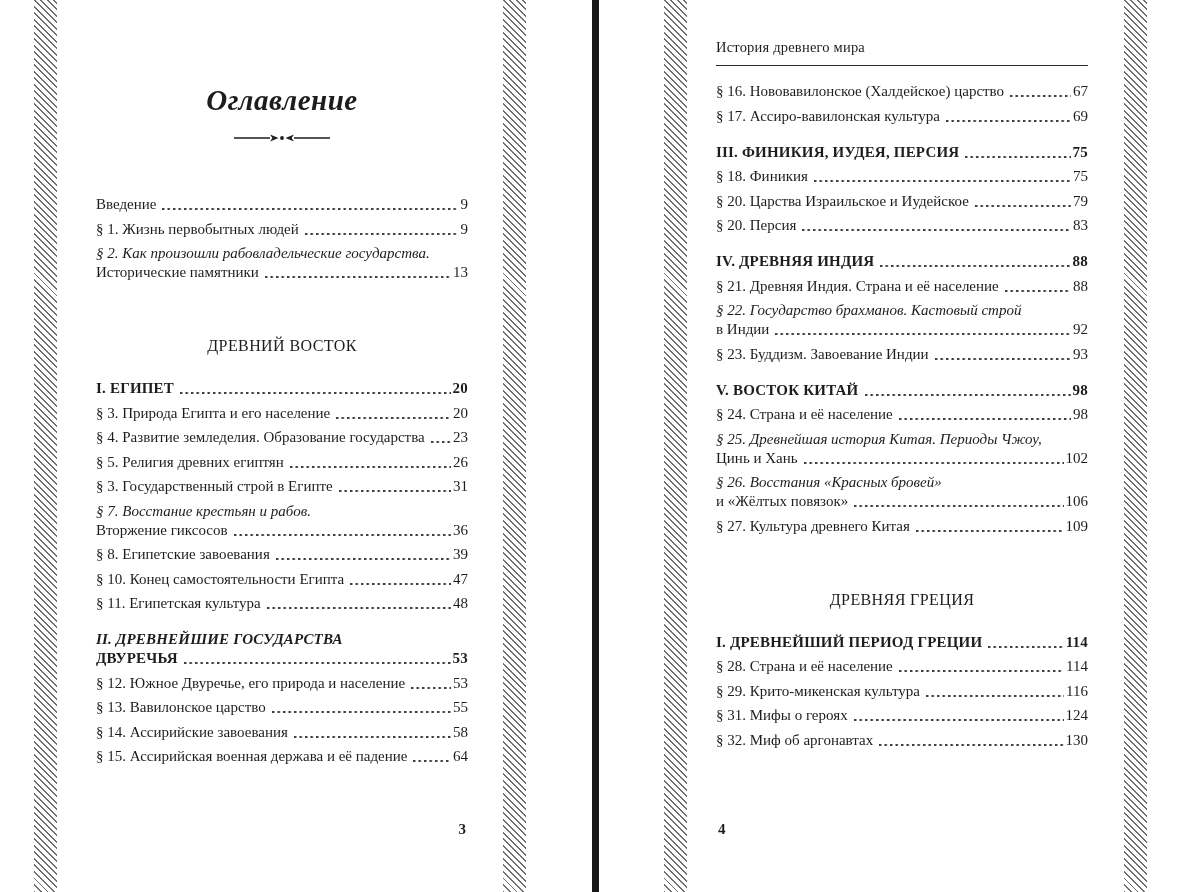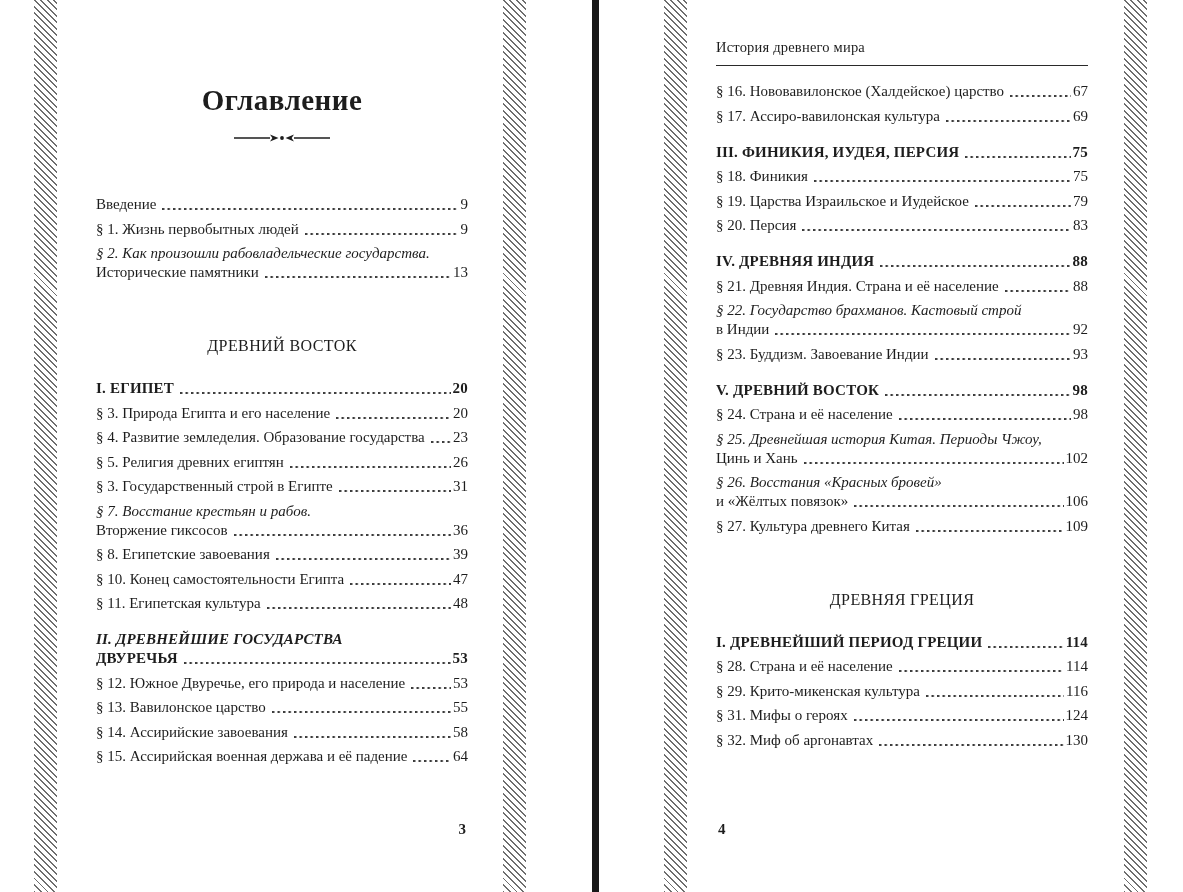--- a/index.html
+++ b/index.html
@@ -42,20 +42,21 @@
   .page-left  { left: 96px;  width: 372px; }
   .page-right { left: 716px; width: 372px; }
 
   .toc-title {
     font-size: 29px;
     font-weight: 700;
     text-align: center;
     margin-top: 84px;
     letter-spacing: 0.5px;
     line-height: 1.15;
+    font-style: italic;
   }
   .ornament { text-align: center; margin-top: 14px; height: 14px; }
 
   .running-header {
     margin-top: 38px;
     font-size: 14.5px;
     line-height: 18px;
     padding-bottom: 9px;
     border-bottom: 1.5px solid #2a2a2a;
     letter-spacing: 0.2px;
@@ -276,21 +277,21 @@
         </div>
         <div class="toc-entry">
           <div class="entry-row">
             <span class="entry-label">§ 18. Финикия</span>
             <span class="leader"></span>
             <span class="entry-page">75</span>
           </div>
         </div>
         <div class="toc-entry">
           <div class="entry-row">
-            <span class="entry-label">§ 19. Царства Израильское и Иудейское</span>
+            <span class="entry-label">§ 20. Царства Израильское и Иудейское</span>
             <span class="leader"></span>
             <span class="entry-page">79</span>
           </div>
         </div>
         <div class="toc-entry">
           <div class="entry-row">
             <span class="entry-label">§ 20. Персия</span>
             <span class="leader"></span>
             <span class="entry-page">83</span>
           </div>
@@ -319,21 +320,21 @@
         </div>
         <div class="toc-entry">
           <div class="entry-row">
             <span class="entry-label">§ 23. Буддизм. Завоевание Индии</span>
             <span class="leader"></span>
             <span class="entry-page">93</span>
           </div>
         </div>
         <div class="toc-entry chapter">
           <div class="entry-row">
-            <span class="entry-label">V. ДРЕВНИЙ ВОСТОК</span>
+            <span class="entry-label">V. ВОСТОК КИТАЙ</span>
             <span class="leader"></span>
             <span class="entry-page">98</span>
           </div>
         </div>
         <div class="toc-entry">
           <div class="entry-row">
             <span class="entry-label">§ 24. Страна и её население</span>
             <span class="leader"></span>
             <span class="entry-page">98</span>
           </div>

